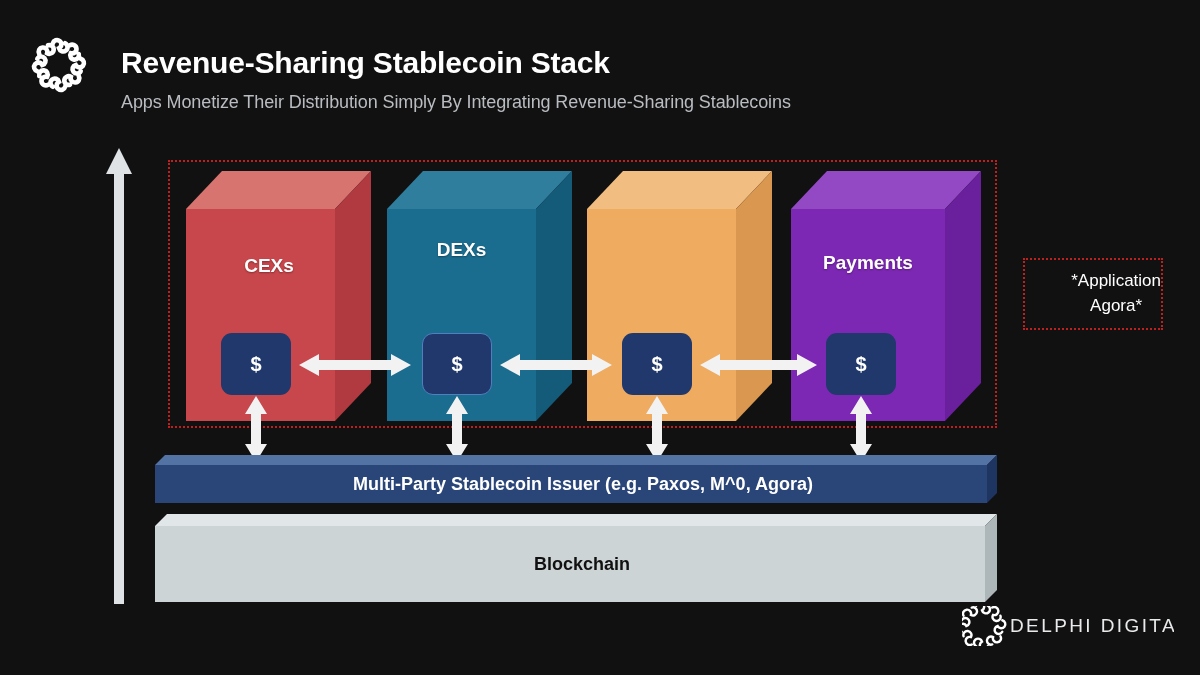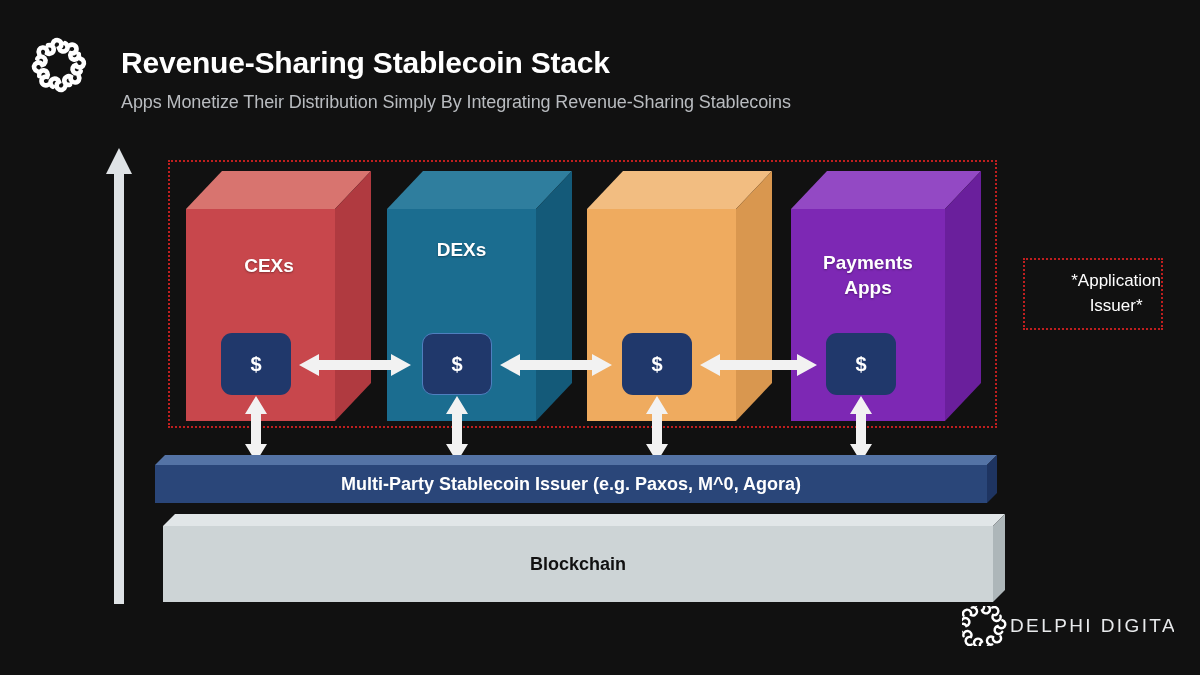--- a/index.html
+++ b/index.html
@@ -60,21 +60,21 @@
   .dollar-badge.ring { border:1.5px solid #4f7fbf; }
 
   
   .h-arrow { position:absolute; height:24px; }
   .v-arrow { position:absolute; width:24px; }
 
   
   .slab { position:absolute; }
   .slab-label {
     position:absolute; width:100%; text-align:center;
-    font-weight:bold; white-space:nowrap;
+    font-weight:bold; white-space:nowrap;margin-left:12px;
   }
 
   
   #footer-logo { position:absolute; left:962px; top:606px; width:212px; height:40px; }
 </style>
 </head>
 <body>
 
 <div id="stage">
 
@@ -118,21 +118,21 @@
     <svg viewBox="0 0 30 456" width="30" height="456" preserveAspectRatio="none" aria-hidden="true">
       <polygon points="15,0 28,26 20,26 20,456 10,456 10,26 2,26" fill="#dfe3e6"></polygon>
     </svg>
   </div>
 
   <div id="app-layer-frame"></div>
 
   <div id="app-layer-note">
     <div>
       <div>*Application</div>
-      <div>Issuer*</div>
+      <div>Agora*</div>
     </div>
   </div>
 
   <div class="app-box" style="left:186px; top:171px; width:185px; height:256px;">
     <svg width="185" height="256" viewBox="0 0 185 256" style="position:absolute;left:0;top:0" aria-hidden="true">
       <polygon points="0,38 36,0 185,0 149,38" fill="#d8746f"></polygon>
       <polygon points="149,38 185,0 185,212 149,250" fill="#b03a40"></polygon>
       <rect x="0" y="38" width="149" height="212" fill="#c8474c"></rect>
     </svg>
     <div class="box-label" style="position:absolute;left:0;top:38px;width:149px;margin-top:45px;padding-left:17px;">CEXs</div>
@@ -165,21 +165,20 @@
   </div>
 
   <div class="app-box" style="left:791px; top:171px; width:190px; height:256px;">
     <svg width="190" height="256" viewBox="0 0 190 256" style="position:absolute;left:0;top:0" aria-hidden="true">
       <polygon points="0,38 36,0 190,0 154,38" fill="#9349c4"></polygon>
       <polygon points="154,38 190,0 190,212 154,250" fill="#6a1f9c"></polygon>
       <rect x="0" y="38" width="154" height="212" fill="#7d28b4"></rect>
     </svg>
     <div class="box-label" style="position:absolute;left:0;top:38px;width:154px;margin-top:42px;">
       <div>Payments</div>
-      <div>Apps</div>
     </div>
     <div class="dollar-badge" style="left:35px; top:162px;">
       <span>$</span>
     </div>
   </div>
 
   <div class="h-arrow" style="left:299px; top:353px; width:112px;">
     <svg width="112" height="24" viewBox="0 0 112 24" aria-hidden="true">
       <polygon points="0,12 20,1 20,7 92,7 92,1 112,12 92,23 92,17 20,17 20,23" fill="#f2f2f2"></polygon>
     </svg>
@@ -218,21 +217,21 @@
 
   <div class="slab" style="left:155px; top:455px; width:842px; height:48px;">
     <svg width="842" height="48" viewBox="0 0 842 48" style="position:absolute;left:0;top:0" aria-hidden="true">
       <polygon points="0,10 10,0 842,0 832,10" fill="#5473a5"></polygon>
       <polygon points="832,10 842,0 842,38 832,48" fill="#1e3461"></polygon>
       <rect x="0" y="10" width="832" height="38" fill="#2a4679"></rect>
     </svg>
     <div class="slab-label" style="left:0; top:10px; width:832px; line-height:38px; color:#ffffff; font-size:18px;">Multi-Party Stablecoin Issuer (e.g. Paxos, M^0, Agora)</div>
   </div>
 
-  <div class="slab" style="left:163px; top:514px; width:842px; height:112px;">
+  <div class="slab" style="left:155px; top:514px; width:842px; height:112px;">
     <svg width="842" height="88" viewBox="0 0 842 88" style="position:absolute;left:0;top:0" aria-hidden="true">
       <polygon points="0,12 12,0 842,0 830,12" fill="#e1e6e8"></polygon>
       <polygon points="830,12 842,0 842,76 830,88" fill="#adb6b9"></polygon>
       <rect x="0" y="12" width="830" height="76" fill="#cdd4d6"></rect>
     </svg>
     <div class="slab-label" style="left:0; top:12px; width:830px; line-height:76px; color:#111111; font-size:18px;">Blockchain</div>
   </div>
 
   <div id="footer-logo">
     <svg viewBox="0 0 212 40" width="212" height="40" aria-hidden="true">

